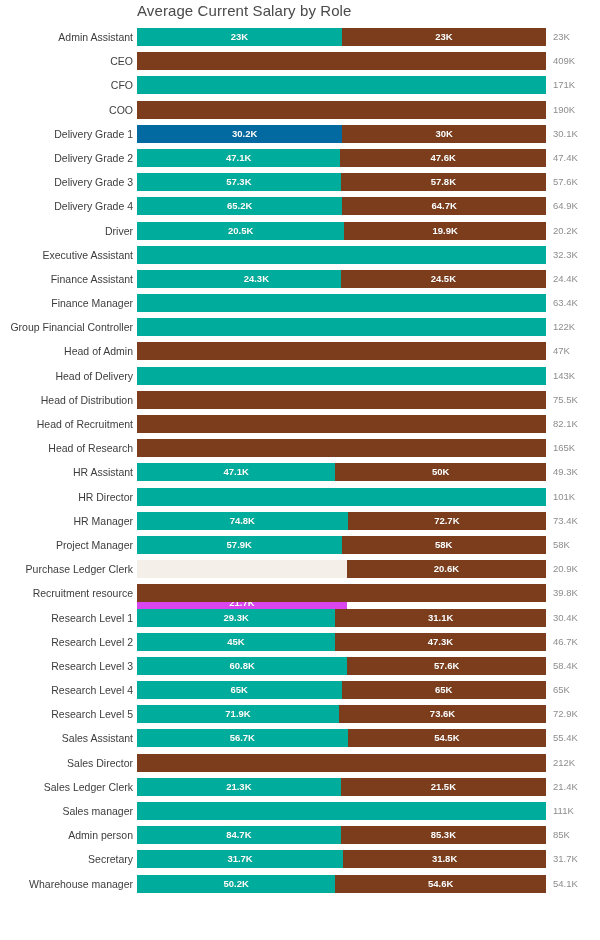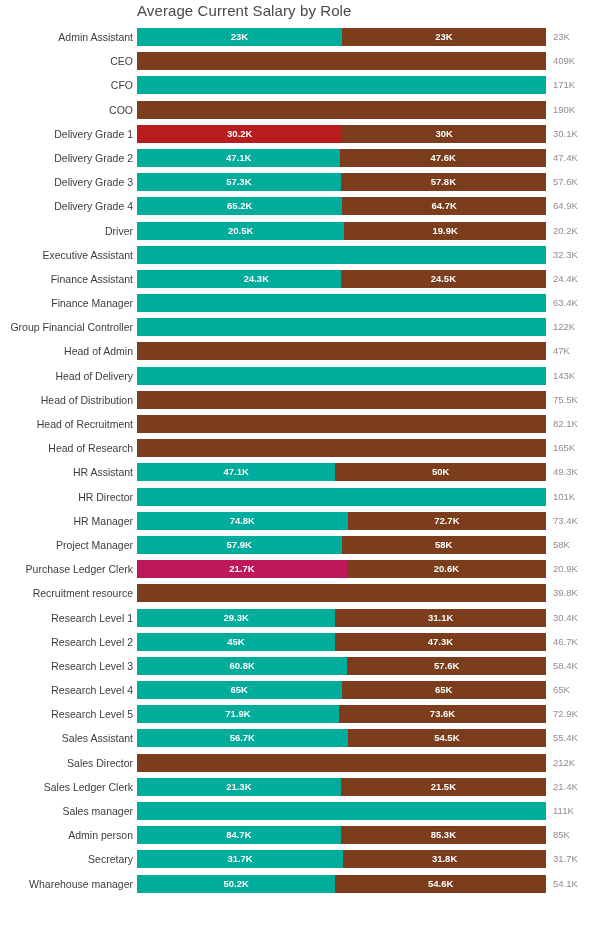--- a/index.html
+++ b/index.html
@@ -136,21 +136,21 @@
         <div class="bar-track" style="background: rgb(244, 239, 233);">
           <div class="seg seg-right" style="width: 100%; background: rgb(123, 61, 28);">
             <div class="seg-label"></div>
           </div>
         </div>
         <div class="row-total" style="color: rgb(141, 141, 141);">190K</div>
       </div>
       <div class="chart-row">
         <div class="row-label">Delivery Grade 1</div>
         <div class="bar-track" style="background: rgb(244, 239, 233);">
-          <div class="seg seg-left" style="width: 50.2%; background: #b91c1c;">
+          <div class="seg seg-left" style="width: 50.2%; background: #0369a1; padding-left: 10px;">
             <div class="seg-label">30.2K</div>
           </div>
           <div class="seg seg-right" style="width: 49.8%; background: rgb(123, 61, 28);">
             <div class="seg-label">30K</div>
           </div>
         </div>
         <div class="row-total" style="color: rgb(141, 141, 141);">30.1K</div>
       </div>
       <div class="chart-row">
         <div class="row-label">Delivery Grade 2</div>
@@ -325,21 +325,21 @@
           </div>
           <div class="seg seg-right" style="width: 50%; background: rgb(123, 61, 28);">
             <div class="seg-label">58K</div>
           </div>
         </div>
         <div class="row-total" style="color: rgb(141, 141, 141);">58K</div>
       </div>
       <div class="chart-row">
         <div class="row-label">Purchase Ledger Clerk</div>
         <div class="bar-track" style="background: rgb(244, 239, 233);">
-          <div class="seg seg-left" style="width: 51.3%; background: #be185d;">
+          <div class="seg seg-left" style="width: 51.3%; background: #d946ef; margin-top: 34px;">
             <div class="seg-label">21.7K</div>
           </div>
           <div class="seg seg-right" style="width: 48.7%; background: rgb(123, 61, 28);">
             <div class="seg-label">20.6K</div>
           </div>
         </div>
         <div class="row-total" style="color: rgb(141, 141, 141);">20.9K</div>
       </div>
       <div class="chart-row">
         <div class="row-label">Recruitment resource</div>

